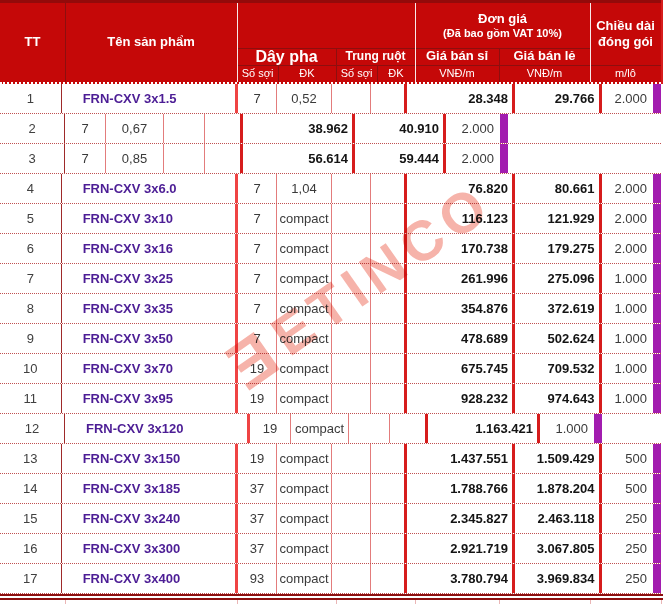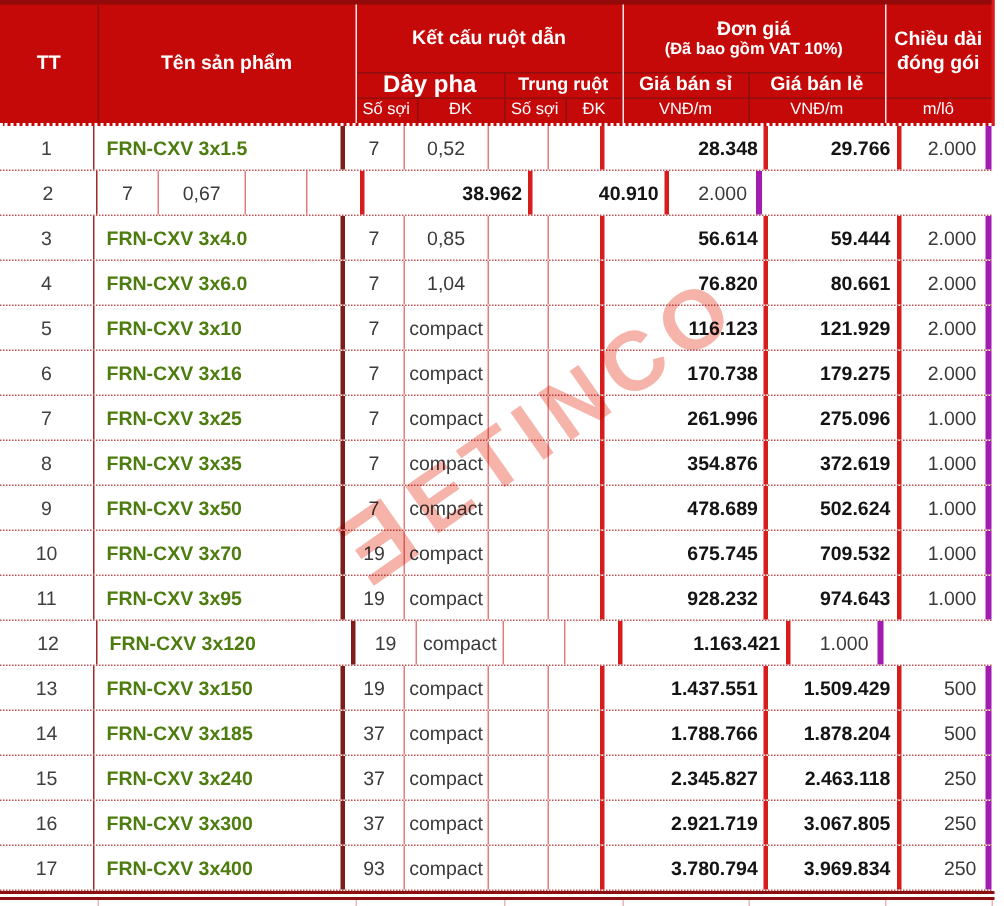--- a/index.html
+++ b/index.html
@@ -18,31 +18,31 @@
   #hdr .ml{position:absolute;background:#8d0f0f;}
   
   #hdr .wl{position:absolute;background:#f7e9e9;width:1px;top:3px;height:79px;}
   #hdr .dotted-bottom{position:absolute;left:0;bottom:0;width:100%;height:0;border-bottom:2px dotted #ffffff;}
 
   
   #tbody{position:absolute;left:0;top:84px;width:669px;}
   .trow{display:flex;width:661px;height:30px;border-bottom:1px dotted #c05050;background:transparent;}
   .cell{display:flex;align-items:center;height:100%;font-size:13px;color:#3a3a3a;}
   .c-tt{width:65px;justify-content:center;border-right:1px solid #9e2a2a;color:#404040;}
-  .c-name{width:172px;justify-content:flex-start;padding-left:8px;border-right:3px solid #7f1d1d;
-          font-weight:bold;color:#4d7c0f;}
+  .c-name{width:172px;justify-content:flex-start;padding-left:8px;border-right:3px solid #ef4444;
+          font-weight:bold;color:#4c1d95;margin-left:13px;}
   .c-phase_strands{width:41px;justify-content:center;border-right:1px solid #e37c7c;}
   .c-phase_dk{width:58px;justify-content:center;border-right:1px solid #e37c7c;}
   .c-neutral_strands{width:41px;justify-content:center;border-right:1px solid #e37c7c;}
   .c-neutral_dk{width:38px;justify-content:center;border-right:3px solid #d61c1c;}
   .c-wholesale{width:84px;justify-content:flex-end;padding-right:4px;border-right:3px solid #d61c1c;
                font-weight:bold;color:#141414;margin-left:28px;}
   .c-retail{width:91px;justify-content:flex-end;padding-right:4px;border-right:3px solid #d61c1c;
             font-weight:bold;color:#141414;}
-  .c-length{width:62px;justify-content:flex-end;padding-right:6px;border-right:4px solid #a21caf;}
+  .c-length{width:62px;justify-content:flex-end;padding-right:6px;border-right:8px solid #a21caf;}
 
   
   #botline{position:absolute;left:0;top:594px;width:663px;height:6px;background:#fff;
            border-top:2px solid #8d0f0f;border-bottom:2px solid #8d0f0f;}
   #botstrip{position:absolute;left:0;top:600px;width:669px;height:4px;background:#fff;}
   #botstrip .pl{position:absolute;top:0;width:1px;height:4px;background:#eab6b6;}
 
   
   #wm{position:absolute;left:165px;top:225px;width:390px;height:120px;display:flex;align-items:center;
       justify-content:center;transform:rotate(-35deg);pointer-events:none;z-index:10;
@@ -53,21 +53,20 @@
 </head>
 <body>
 
 <div id="page">
 
   <div id="hdr">
     <div class="topbar"></div>
 
     <div class="hcell" style="left:0;top:3px;width:65px;height:79px;text-align:center;">TT</div>
     <div class="hcell" style="left:65px;top:3px;width:172px;height:79px;">Tên sản phẩm</div>
-    <div class="hcell" style="left:237px;top:3px;width:178px;height:45px;">Kết cấu ruột dẫn</div>
 
     <div class="hcell" style="left:415px;top:3px;width:175px;height:45px;flex-direction:column;">
       <span>Đơn giá</span>
       <span class="note">(Đã bao gồm VAT 10%)</span>
     </div>
 
     <div class="hcell" style="left:590px;top:3px;width:71px;height:62px;padding:0 4px;">Chiều dài đóng gói</div>
 
     <div class="hcell" style="left:237px;top:48px;width:99px;height:17px;font-size:16px;">Dây pha</div>
     <div class="hcell" style="left:336px;top:48px;width:79px;height:17px;font-size:12px;">Trung ruột</div>
@@ -114,21 +113,20 @@
         <div class="cell c-phase_strands">7</div>
         <div class="cell c-phase_dk">0,67</div>
         <div class="cell c-neutral_strands"></div>
         <div class="cell c-neutral_dk"></div>
         <div class="cell c-wholesale">38.962</div>
         <div class="cell c-retail">40.910</div>
         <div class="cell c-length">2.000</div>
       </div>
       <div class="trow">
         <div class="cell c-tt">3</div>
-        <div class="cell c-name">FRN-CXV 3x4.0</div>
         <div class="cell c-phase_strands">7</div>
         <div class="cell c-phase_dk">0,85</div>
         <div class="cell c-neutral_strands"></div>
         <div class="cell c-neutral_dk"></div>
         <div class="cell c-wholesale">56.614</div>
         <div class="cell c-retail">59.444</div>
         <div class="cell c-length">2.000</div>
       </div>
       <div class="trow">
         <div class="cell c-tt">4</div>

